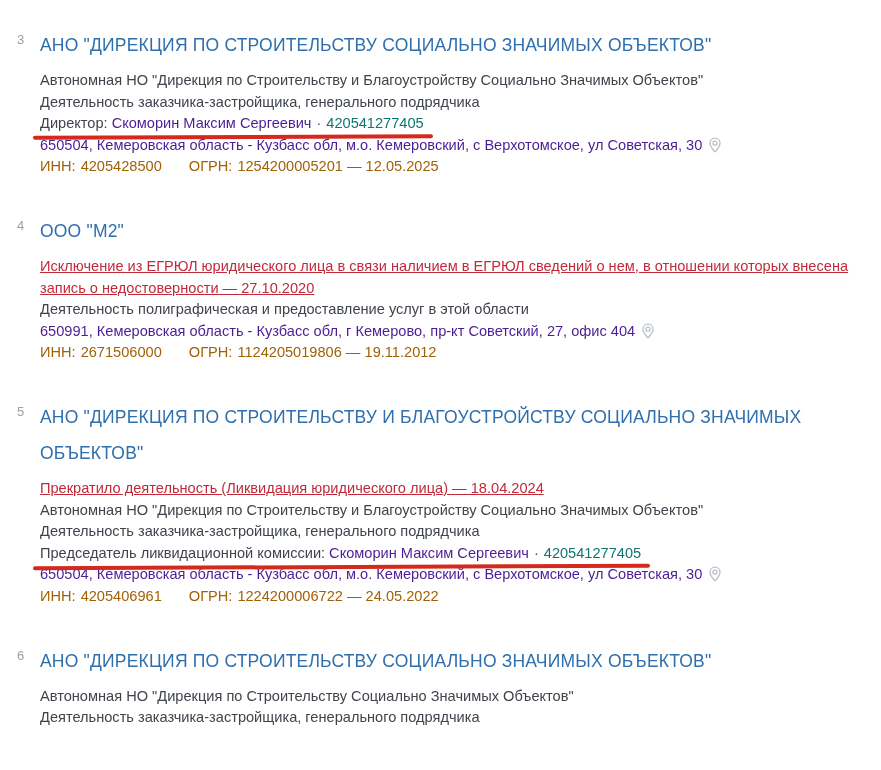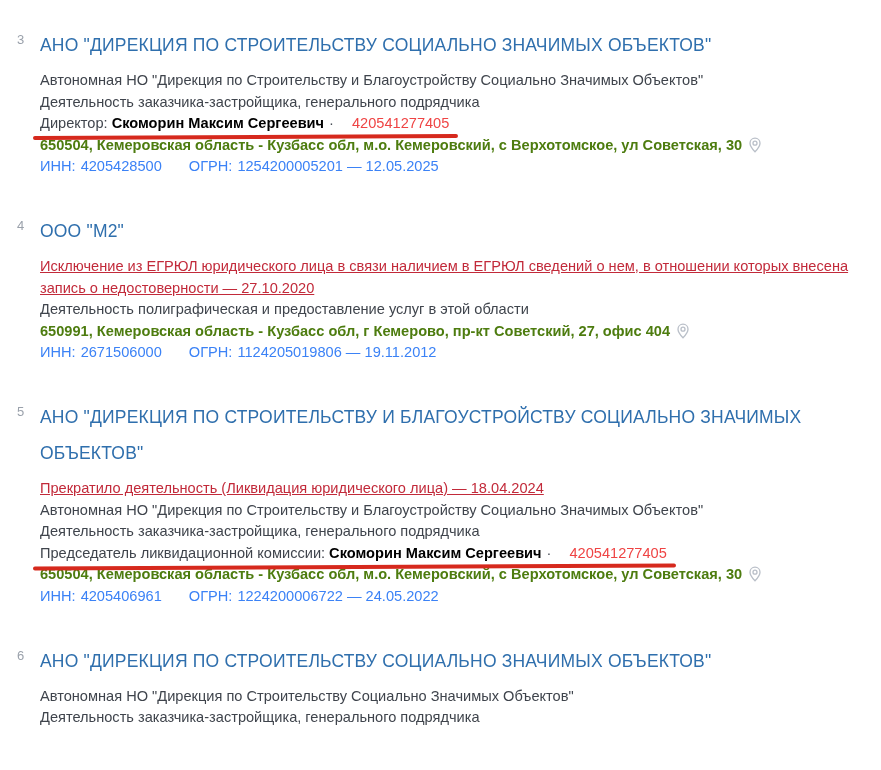--- a/index.html
+++ b/index.html
@@ -43,45 +43,45 @@
     line-height: 21.6px;
     color: #3f444c;
     max-width: 828px;
   }
   .status { color: #c22a3a; text-decoration: underline; }
   .mgr-wrap {
     position: relative;
     display: inline-block;
   }
   .mgr-label { margin-right: 4px; margin-top: 38px; }
-  .mgr-name { font-weight: bold; color: #000000; }
+  .mgr-name { font-weight: normal; color: #4c1d95; }
   .mgr-sep { margin: 0 5px; color: #4a5058; }
-  .mgr-number { color: #ef4444; margin-left: 13px; }
+  .mgr-number { color: #0f766e; }
   .redline {
     position: absolute;
     left: -7px;
     right: -9px;
     bottom: -4px;
     height: 3.6px;
     background: #d6291d;
     border-radius: 2px;
     transform: rotate(-0.25deg);
     pointer-events: none;
   }
-  .address { color: #4d7c0f; cursor: pointer; font-weight: bold; }
+  .address { color: #4c1d95; cursor: pointer; }
   .pin {
     width: 16px;
     height: 16px;
     vertical-align: -3px;
     margin-left: 5px;
     stroke: #b9bfc8;
     fill: none;
     stroke-width: 1.3;
   }
-  .meta { color: #3b82f6; }
+  .meta { color: #a16207; }
   .meta-group { margin-right: 27px; }
   .meta-label { margin-right: 5px; }
 </style>
 </head>
 <body>
 
 <div class="results">
 
   <article class="result">
     <div class="idx">3</div>

